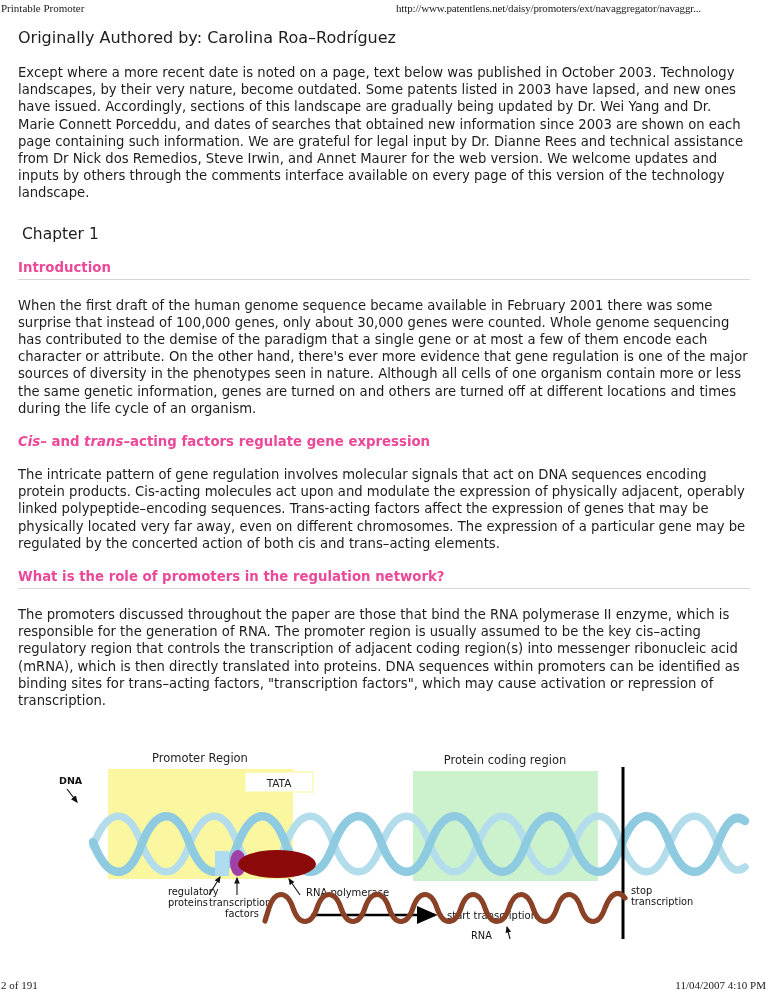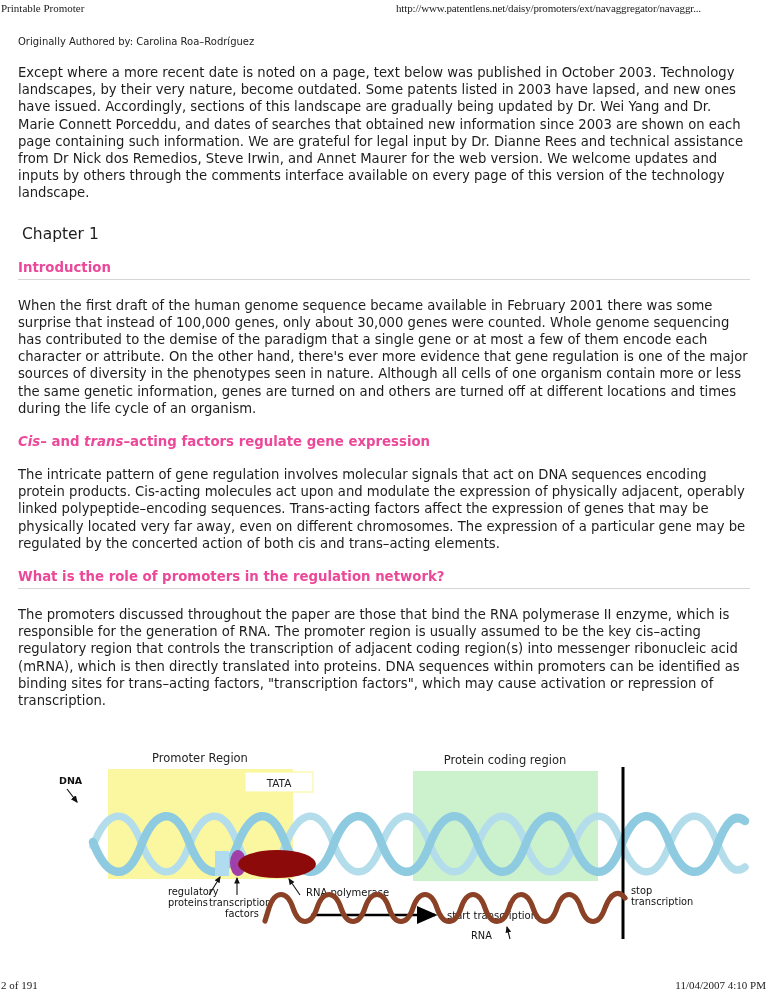--- a/index.html
+++ b/index.html
@@ -79,22 +79,22 @@
   h1.doc-title {
     font-size: 19.5px;
     font-weight: normal;
     margin: 4px 0 0 0;
     padding: 0;
     letter-spacing: 0.1px;
     color: #1d1d1d;
   }
 
   p.byline {
-    font-size: 10px;
-    margin: 20px 0 0 0;
+    font-size: 16px;
+    margin: 12px 0 0 0;
     color: #1d1d1d;
   }
 
   p.para {
     font-size: 13.2px;
     line-height: 17.2px;
     margin: 17px 0 0 0;
     text-align: left;
     color: #1d1d1d;
   }

